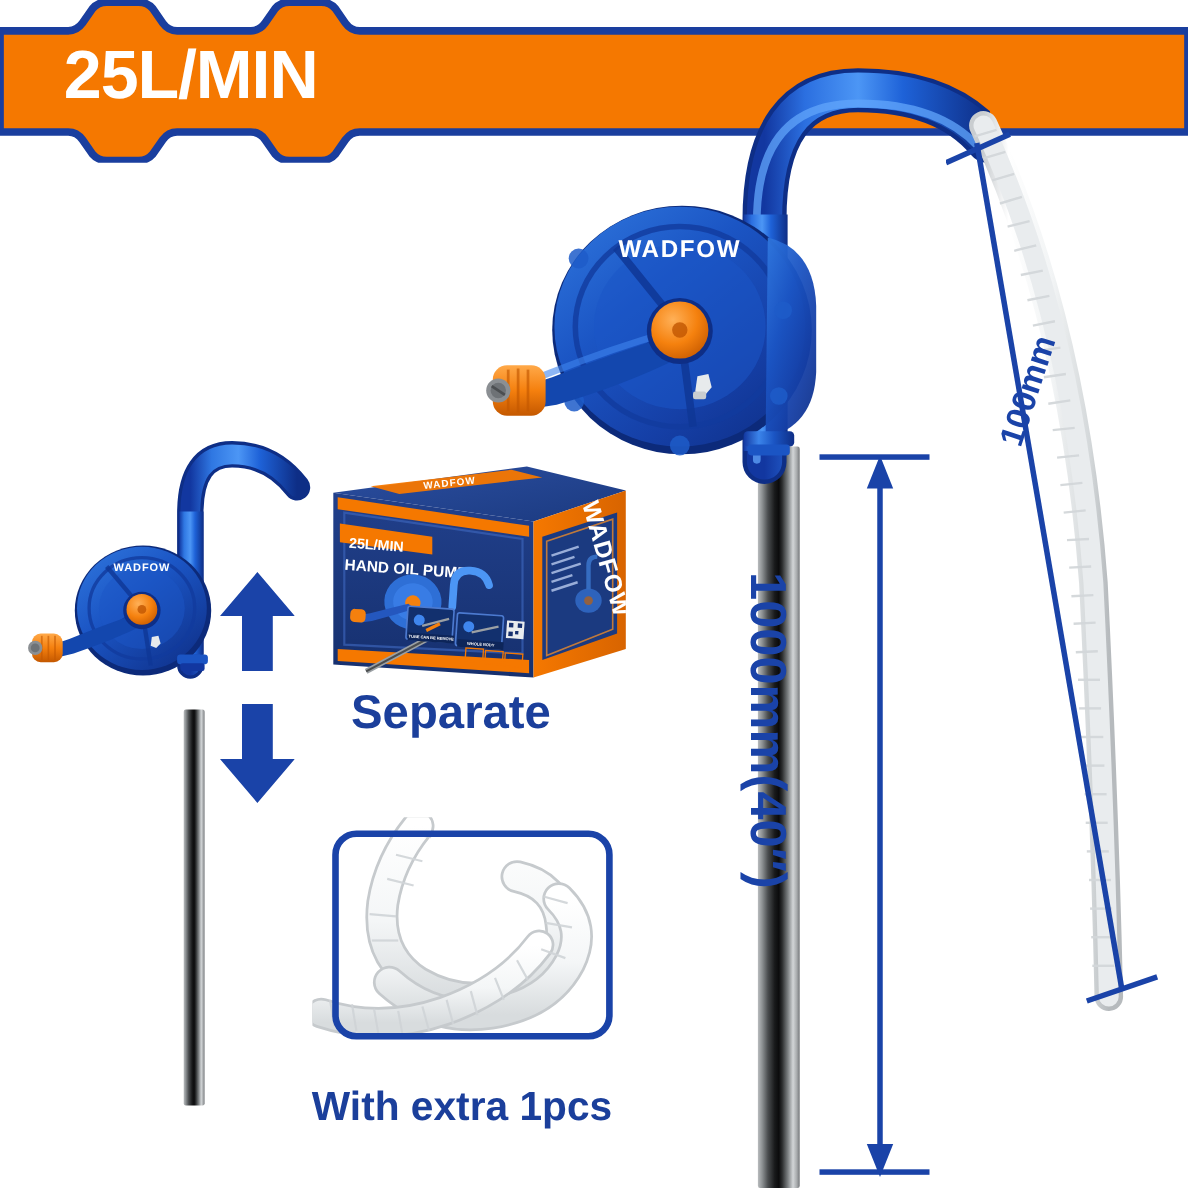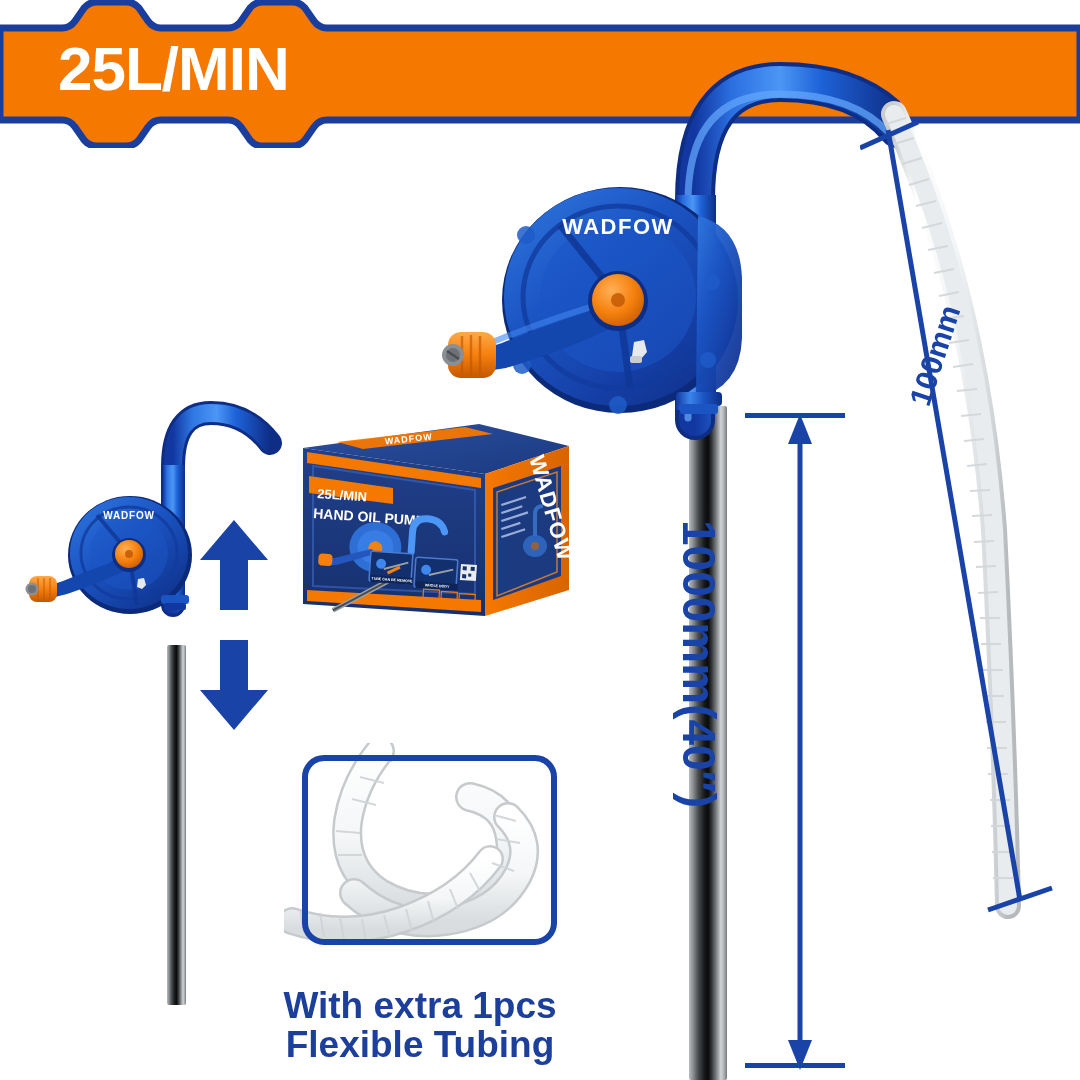--- a/index.html
+++ b/index.html
@@ -474,20 +474,21 @@
         <rect x="204" y="86" width="26" height="2.2" transform="rotate(-18 204 86)"></rect>
         <rect x="204" y="94" width="22" height="2.2" transform="rotate(-18 204 94)"></rect>
         <rect x="204" y="102" width="28" height="2.2" transform="rotate(-18 204 102)"></rect>
         <rect x="204" y="110" width="20" height="2.2" transform="rotate(-18 204 110)"></rect>
         <rect x="204" y="118" width="25" height="2.2" transform="rotate(-18 204 118)"></rect>
       </g>
     </svg>
   </div>
 
   <div class="abs caption" id="cap-separate">
+    <div>Separate</div>
   </div>
 
   <div class="abs" id="tubing-panel">
     <svg class="abs" style="left:-18px;top:-12px;" width="292" height="215" viewBox="0 0 292 215">
       <defs>
         <linearGradient id="coilG" x1="0" y1="0" x2="0" y2="1">
           <stop offset="0%" stop-color="#FFFFFF"></stop>
           <stop offset="55%" stop-color="#F4F6F7"></stop>
           <stop offset="100%" stop-color="#D8DCDE"></stop>
         </linearGradient>
@@ -522,16 +523,15 @@
         <line x1="210" y1="72" x2="232" y2="78"></line>
         <line x1="212" y1="96" x2="236" y2="100"></line>
         <line x1="208" y1="120" x2="230" y2="128"></line>
       </g>
     </svg>
     <div id="tubing-frame"></div>
   </div>
 
   <div class="abs caption" id="cap-tubing">
     <div>With extra 1pcs</div>
-    <div>Flexible Tubing</div>
   </div>
 
 </div>
 
 </body></html>

